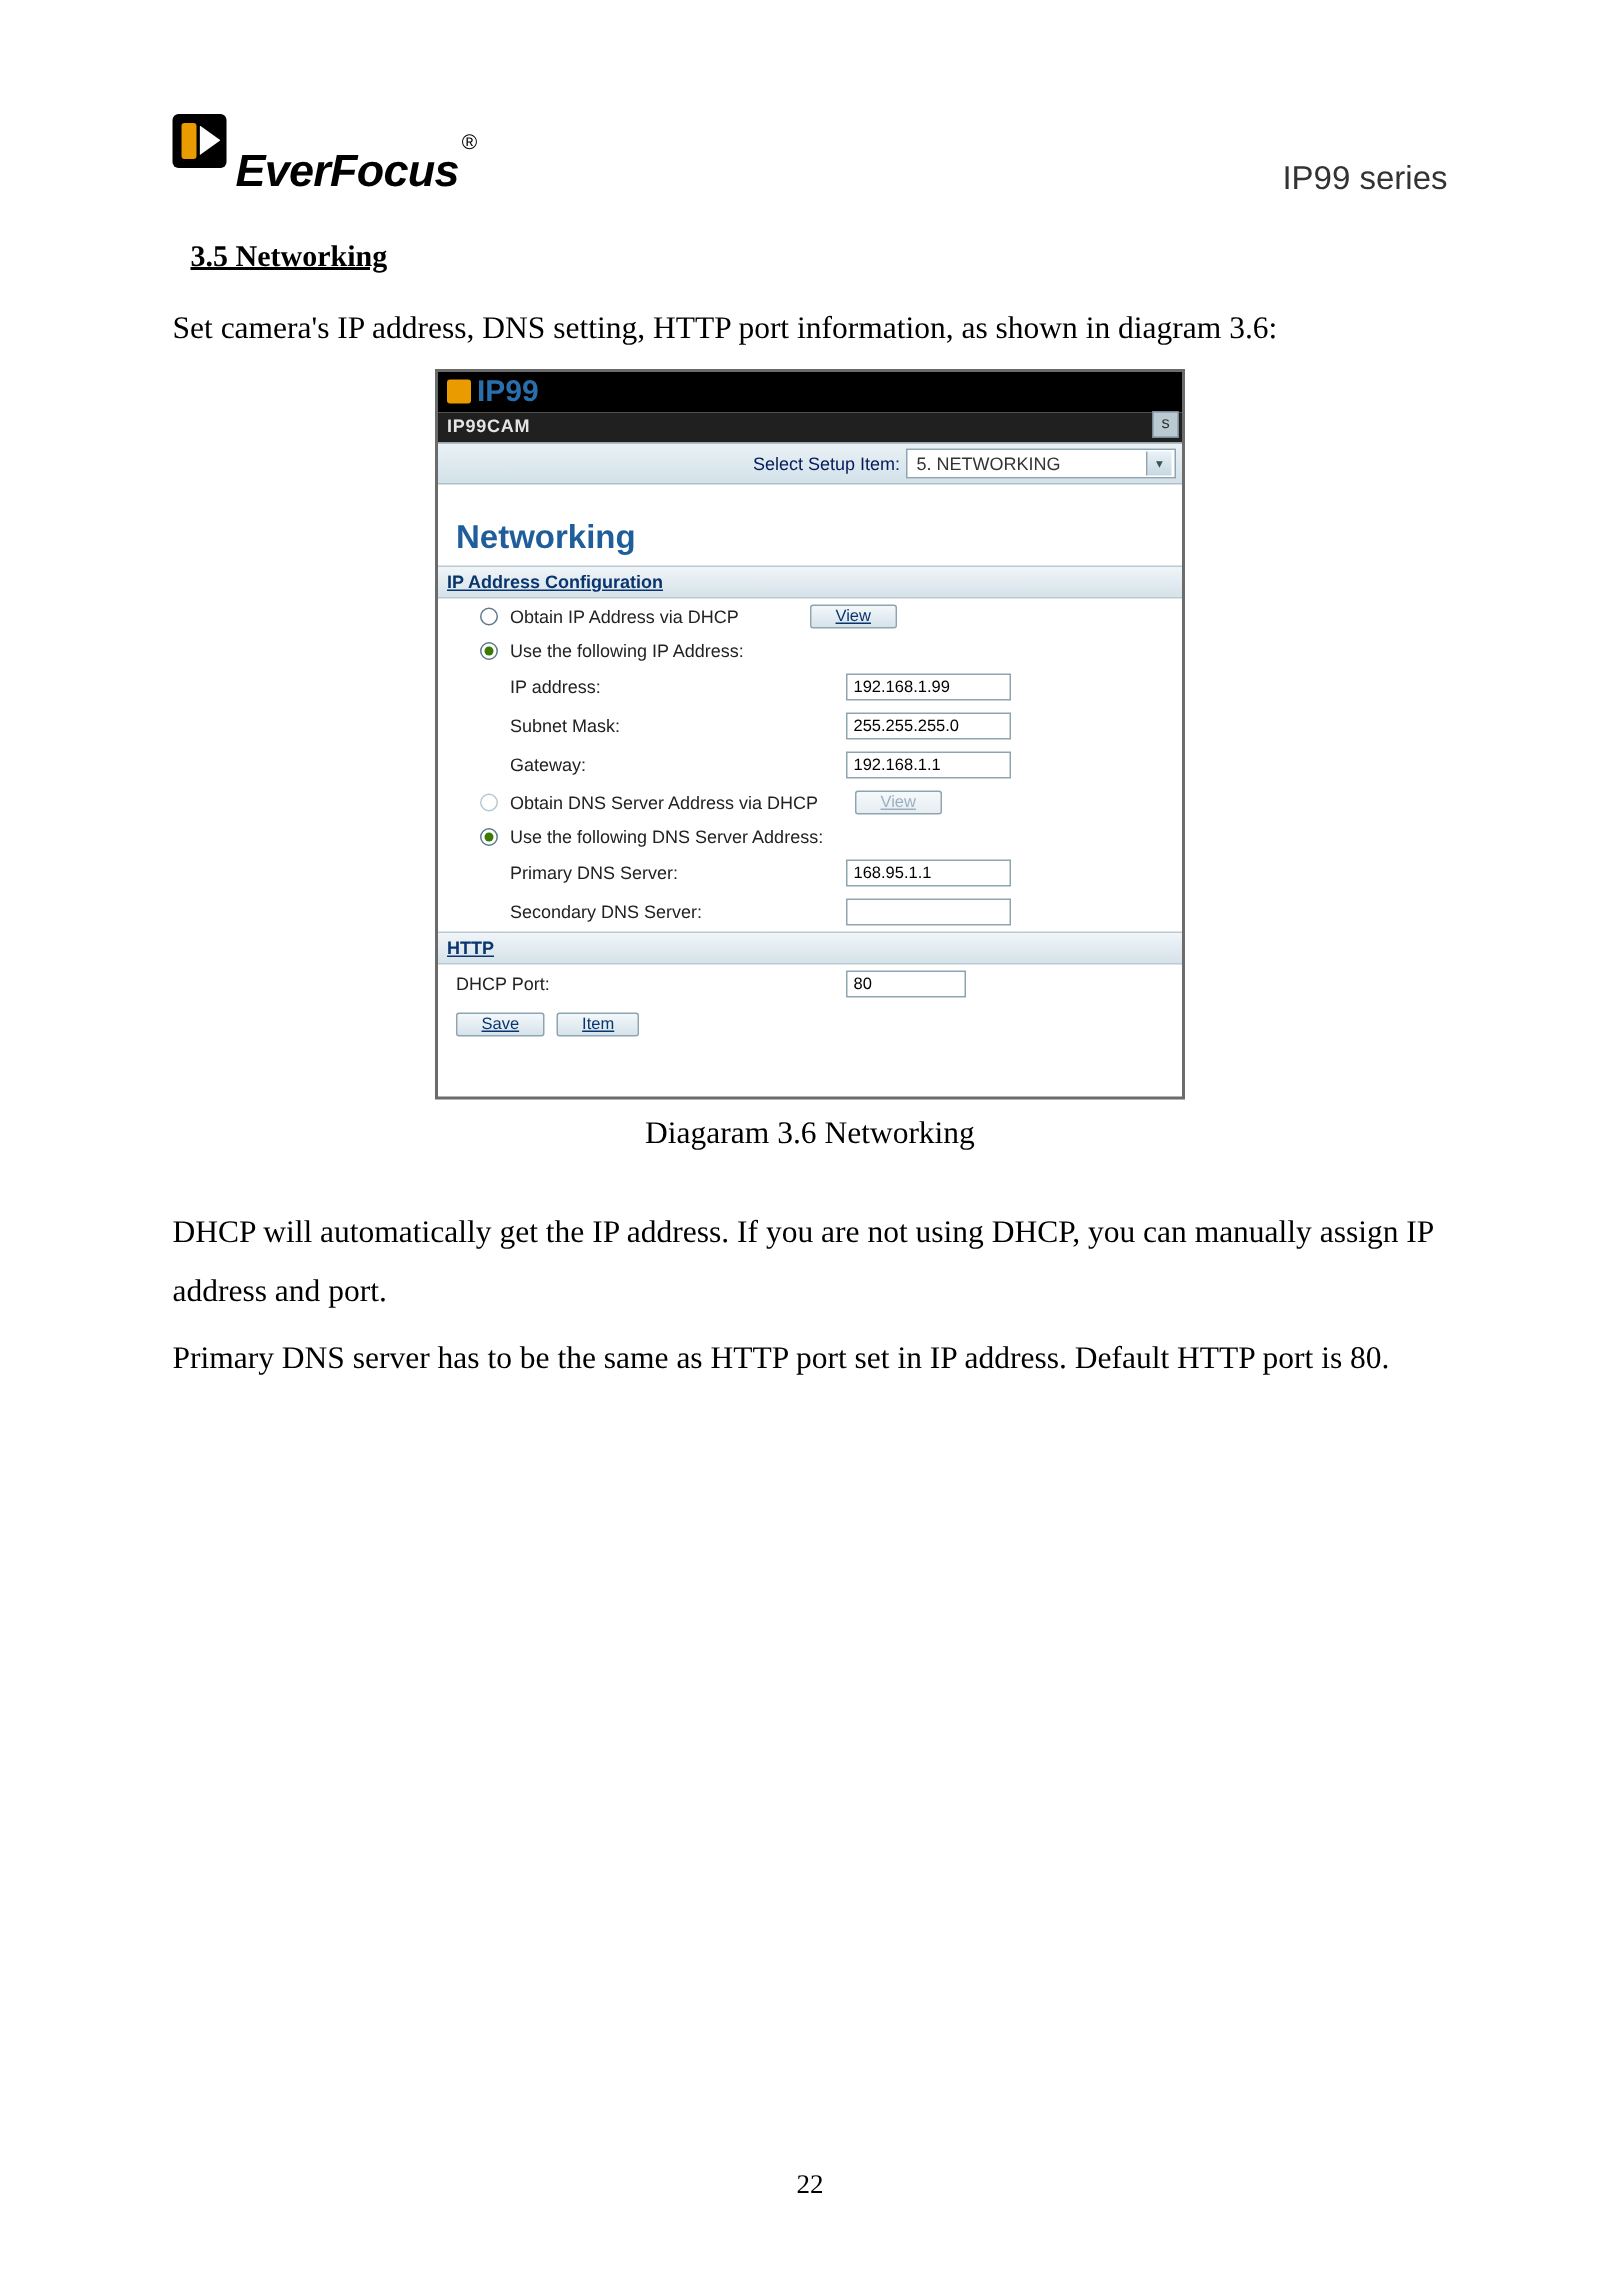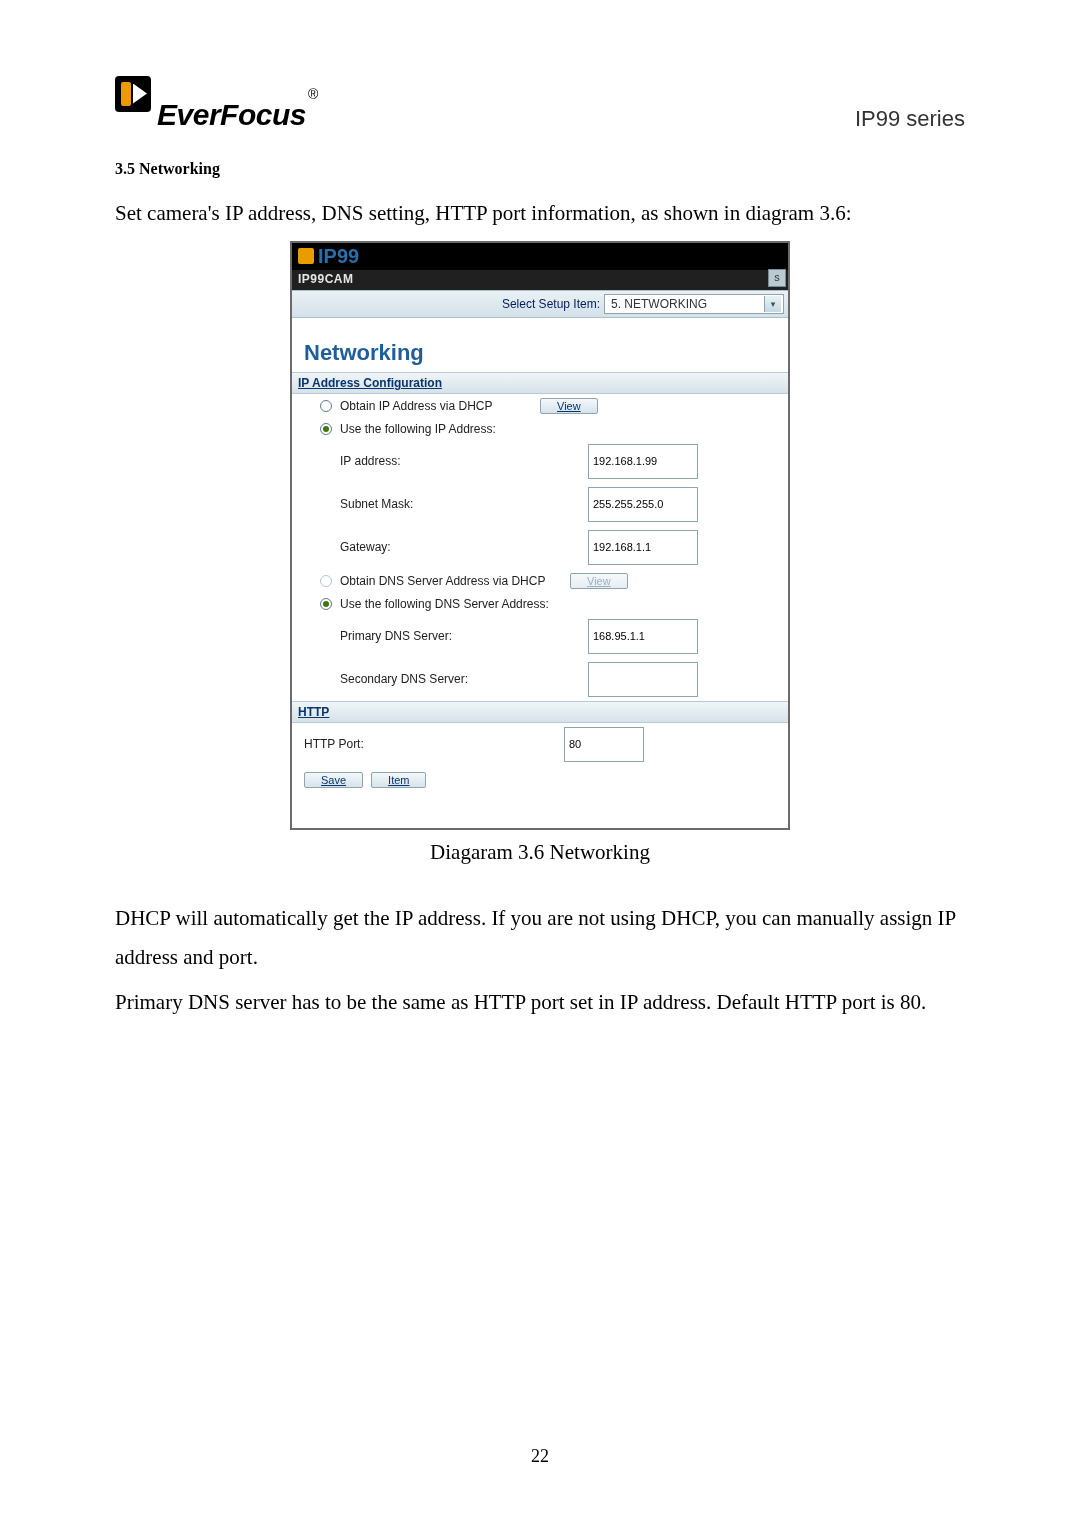--- a/index.html
+++ b/index.html
@@ -65,22 +65,23 @@
     margin-left: 2px;
   }
   .series {
     font-family: Verdana, Arial, sans-serif;
     font-weight: normal;
     font-size: 22px;
     color: #333;
   }
   .section-heading {
     font-weight: bold;
-    font-size: 16px;
-    margin: 28px 0 16px 0;
+    font-size: 20px;
+    margin: 28px 0 16px 12px;
+    text-decoration: underline;
   }
   .body-text {
     font-size: 21px;
     line-height: 1.85;
     margin: 6px 0;
   }
   .diagram-wrap {
     width: 500px;
     margin: 8px auto 0 auto;
   }
@@ -199,25 +200,25 @@
   }
   .row {
     display: flex;
     align-items: center;
     font-size: 12px;
     color: #222;
     padding: 4px 0;
   }
   .row .lbl { flex: 0 0 260px; }
   .indent1 { padding-left: 16px; }
-  .indent2 { padding-left: 36px; gap: 24px; }
+  .indent2 { padding-left: 36px; }
   .ipt {
     border: 1px solid #8fa4b1;
     font-size: 11px;
-    height: 35px;
+    height: 18px;
     width: 110px;
     padding: 0 4px;
     font-family: Verdana, Arial, sans-serif;
     box-sizing: border-box;
   }
   .ipt.sm { width: 80px; }
   .btn {
     border: 1px solid #8fa4b1;
     background: linear-gradient(#f3f8fb,#d6e3ea);
     font-size: 11px;
@@ -338,21 +339,21 @@
           <input class="ipt" value="168.95.1.1" style="">
         </div>
         <div class="row indent2">
           <span class="lbl" style="flex:0 0 224px">Secondary DNS Server:</span>
           <input class="ipt" value="" style="">
         </div>
 
         <div class="grp-head">HTTP</div>
 
         <div class="row">
-          <span class="lbl" style="flex:0 0 260px">HTTP Port:</span>
+          <span class="lbl" style="flex:0 0 260px">DHCP Port:</span>
           <input class="ipt sm" value="80" style="">
         </div>
 
         <div class="btnrow">
           <button class="btn">Save</button>
           <button class="btn">Item</button>
         </div>
       </div>
     </div>
   </div>

